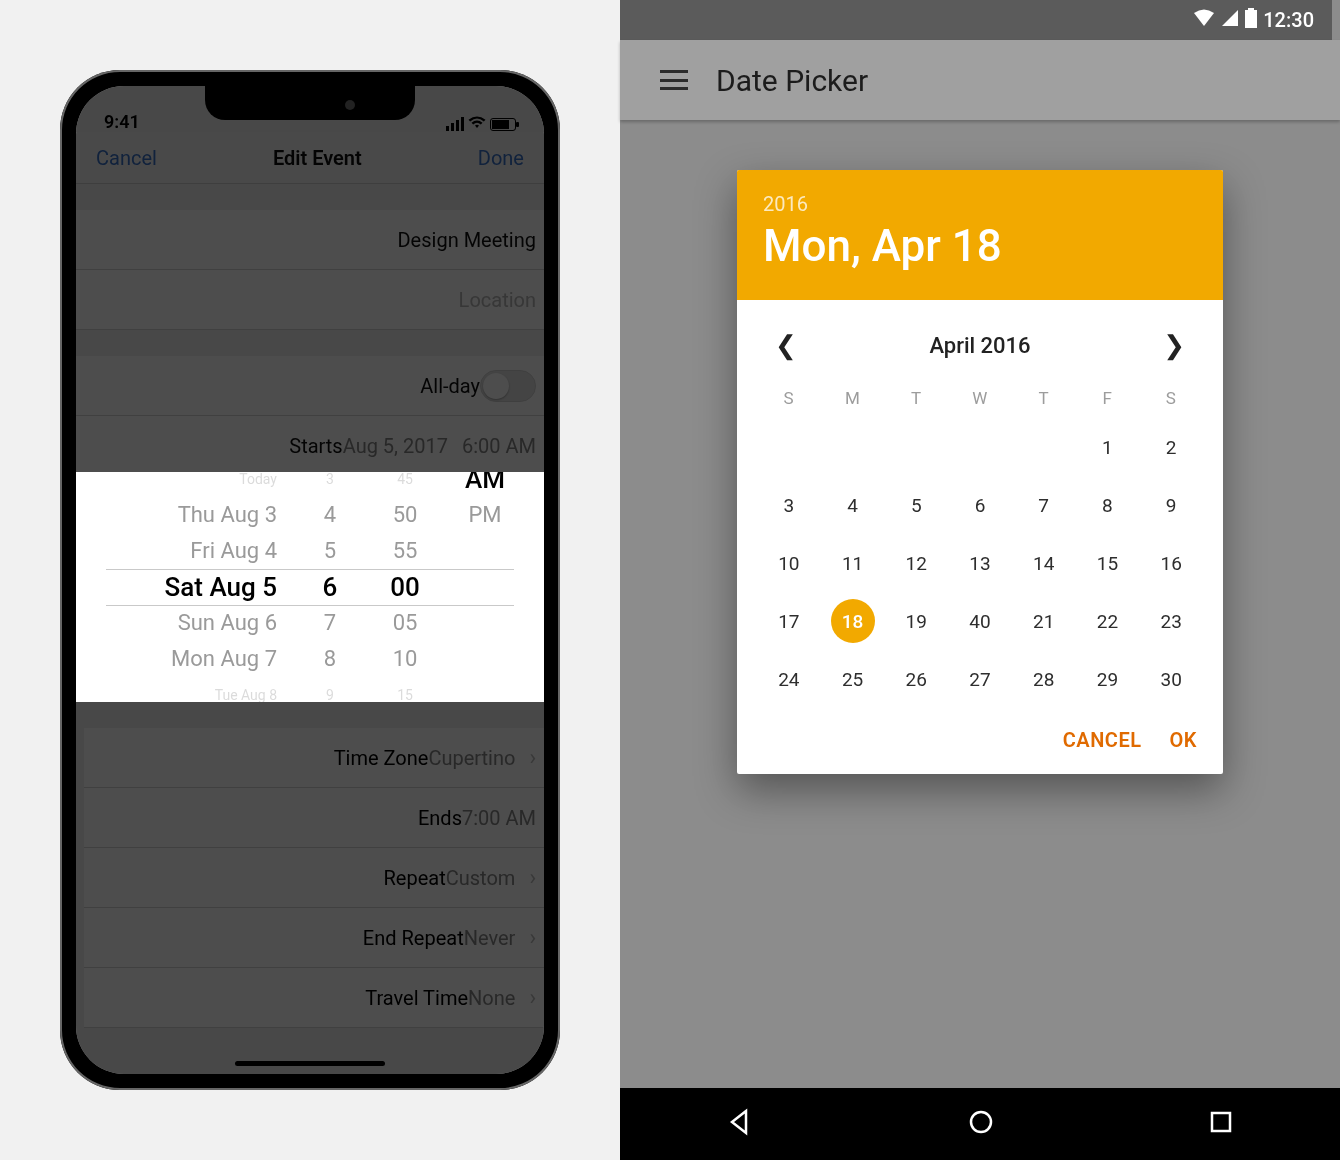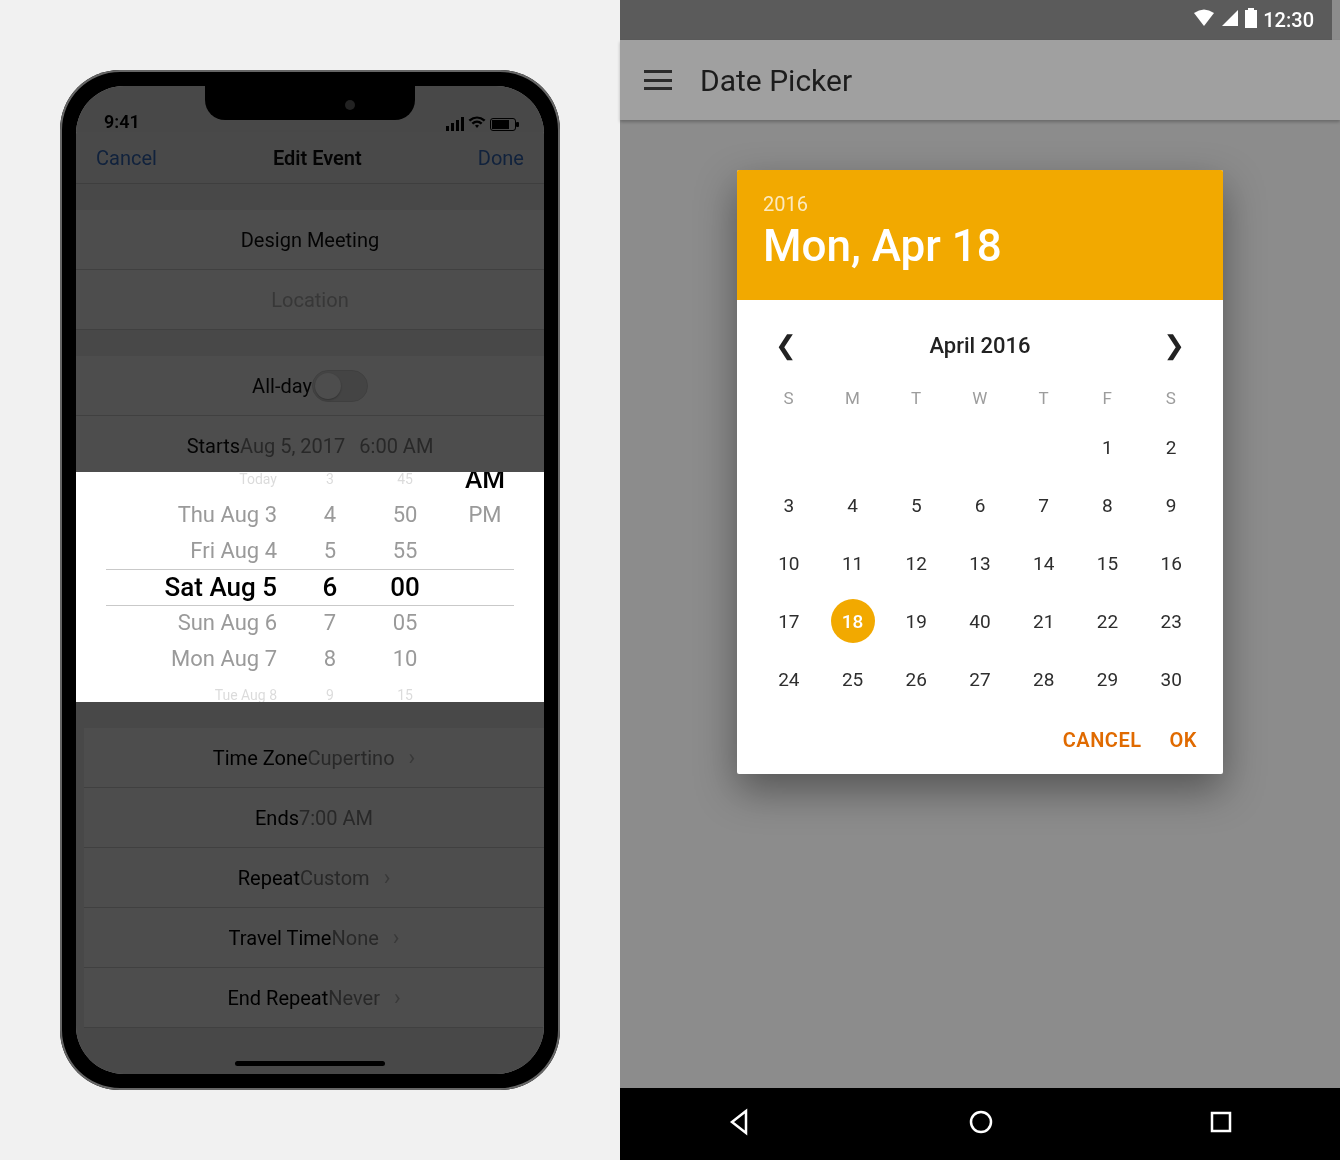--- a/index.html
+++ b/index.html
@@ -28,21 +28,21 @@
   .bars i { width:3px; background:#000; display:block;}
   .bars i:nth-child(1){height:5px;} .bars i:nth-child(2){height:8px;} .bars i:nth-child(3){height:11px;} .bars i:nth-child(4){height:14px;}
   .batt { width:26px; height:13px; border:1.5px solid #000; border-radius:3px; position:relative;}
   .batt::after{content:"";position:absolute;right:-4px;top:3px;width:3px;height:5px;background:#000;border-radius:1px;}
   .batt i{position:absolute;left:1px;top:1px;bottom:1px;width:70%;background:#000;}
 
   .screen { position:absolute; inset:0; padding-top:46px; z-index:2; font-size:20px; color:#111;}
   .navbar { height:52px; display:flex; align-items:center; justify-content:space-between; padding:0 20px; border-bottom:1px solid #cfcfcf; background:#f5f5f5;}
   .navbar .title { font-weight:600; font-size:20px;}
   .navbar .act { color:#3a72c8; font-size:20px;}
-  .cell { height:60px; background:#fff; border-bottom:1px solid #d7d7d7; display:flex; align-items:center; justify-content:center; padding:0 24px; font-size:20px;}
+  .cell { height:60px; background:#fff; border-bottom:1px solid #d7d7d7; display:flex; align-items:center; justify-content:flex-end; padding:0 8px; font-size:20px;}
   .cell.placeholder span{ color:#b8b8b8;}
   .cell .right { display:flex; gap:14px; color:#888; align-items:center;}
   .block-gap { height:26px; background:#efefef;}
   .chev { color:#bcbcbc; font-size:22px;}
   .toggle { width:56px; height:32px; border-radius:16px; background:#e3e3e3; position:relative; border:1px solid #d3d3d3;}
   .toggle::after{content:"";position:absolute;left:2px;top:2px;width:26px;height:26px;border-radius:50%;background:#fff;box-shadow:0 1px 2px rgba(0,0,0,.3);}
 
   
   .picker-wrap { position:relative; z-index:4; background:#fff; height:230px; display:flex; align-items:center; overflow:hidden;}
   .wheels { width:100%; display:flex; justify-content:center; gap:0;}
@@ -56,21 +56,21 @@
   .picker-wrap::before, .picker-wrap::after {
     content:""; position:absolute; left:30px; right:30px; height:1px; background:#c9c9c9;
   }
   .picker-wrap::before { top:97px; }
   .picker-wrap::after  { top:133px; }
   .home-ind { position:absolute; bottom:8px; left:50%; transform:translateX(-50%); width:150px; height:5px; background:#000; border-radius:3px; z-index:6;}
 
   
   .and-status { position:absolute; top:0; left:0; right:8px; height:40px; background:rgba(0,0,0,.35); color:#fff; display:flex; justify-content:flex-end; align-items:center; gap:6px; padding:0 18px; font-size:20px; font-weight:500;}
   .and-status svg { fill:#fff; }
-  .appbar { position:absolute; top:40px; left:0; right:0; height:80px; display:flex; align-items:center; gap:28px; padding:0 24px; font-size:30px; color:#1c1c1c; background:rgba(255,255,255,.18); box-shadow:0 2px 3px rgba(0,0,0,.25);}
+  .appbar { position:absolute; top:40px; left:0; right:0; height:80px; display:flex; align-items:center; gap:28px; padding:0 40px; font-size:30px; color:#1c1c1c; background:rgba(255,255,255,.18); box-shadow:0 2px 3px rgba(0,0,0,.25);}
   .ham { width:28px; height:20px; display:flex; flex-direction:column; justify-content:space-between;}
   .ham i { height:3px; background:#2b2b2b; width:100%;}
   .dialog {
     position:absolute; top:170px; left:50%; transform:translateX(-50%);
     width:486px; background:#fff; box-shadow:0 16px 40px rgba(0,0,0,.4); border-radius:2px; overflow:hidden;
   }
   .dlg-head { background:#f2a900; color:#fff; padding:22px 26px 28px;}
   .dlg-head .yr { opacity:.75; font-size:20px;}
   .dlg-head .dt { font-size:44px; font-weight:500; margin-top:4px;}
   .dlg-body { padding:18px 20px 8px;}
@@ -205,30 +205,30 @@
             </span>
         </div>
         <div class="cell">
           <span>Repeat</span>
           <span class="right">
               <span>Custom</span>
               <span class="chev">›</span>
             </span>
         </div>
         <div class="cell">
+          <span>End Repeat</span>
+          <span class="right">
+              <span>Never</span>
+              <span class="chev">›</span>
+            </span>
+        </div>
+        <div class="cell">
           <span>Travel Time</span>
           <span class="right">
               <span>None</span>
-              <span class="chev">›</span>
-            </span>
-        </div>
-        <div class="cell">
-          <span>End Repeat</span>
-          <span class="right">
-              <span>Never</span>
               <span class="chev">›</span>
             </span>
         </div>
       </div>
 
       <div class="dim" style="top:0;bottom:auto;height:386px;"></div>
       <div class="dim" style="top:616px;"></div>
 
       <div class="home-ind"></div>
     </div>

